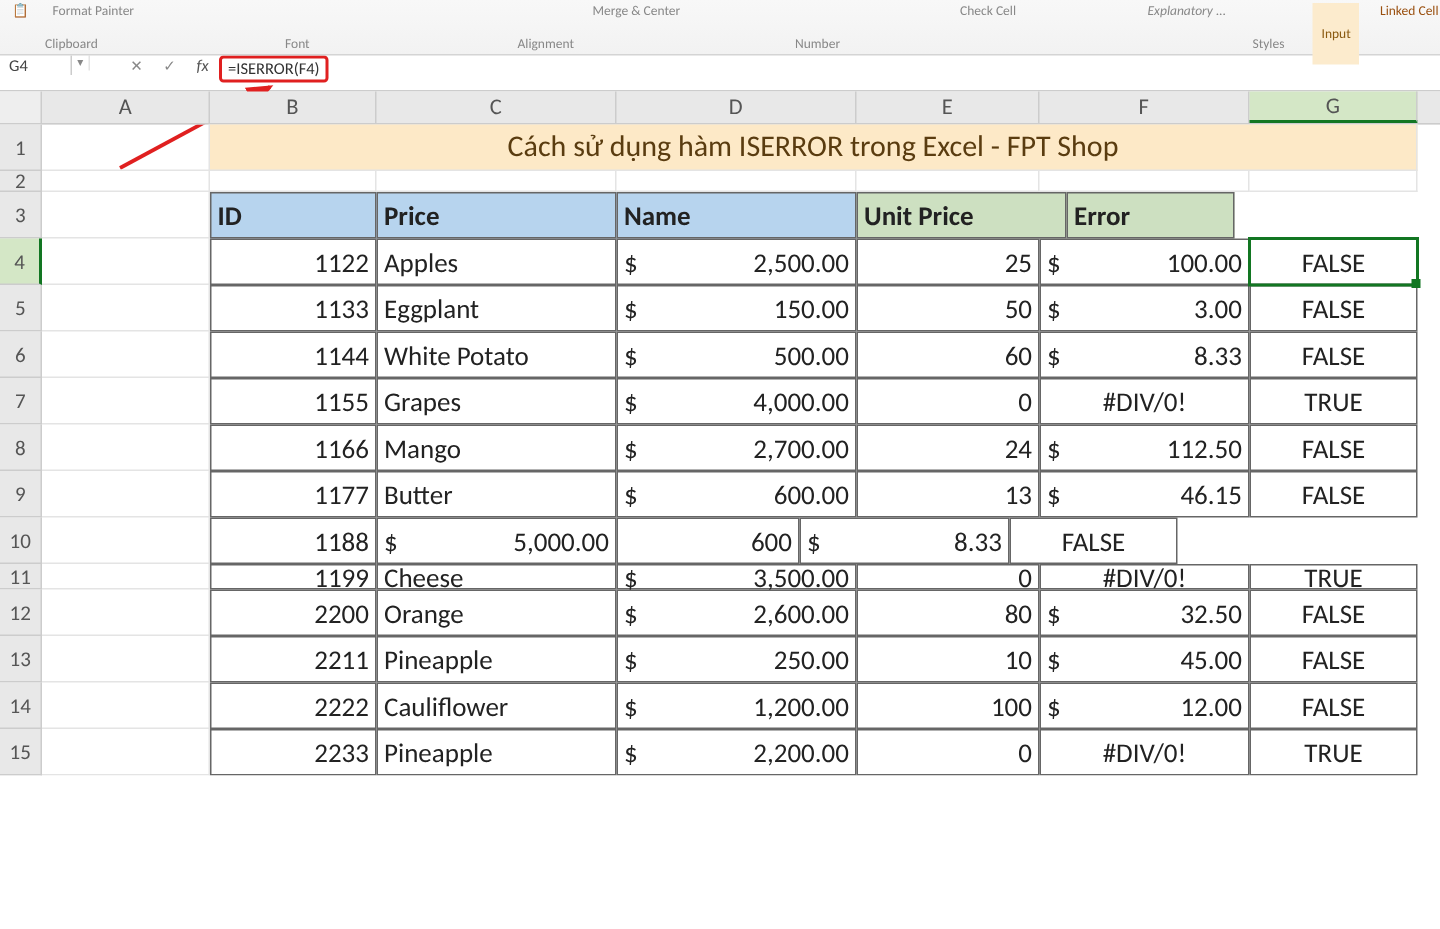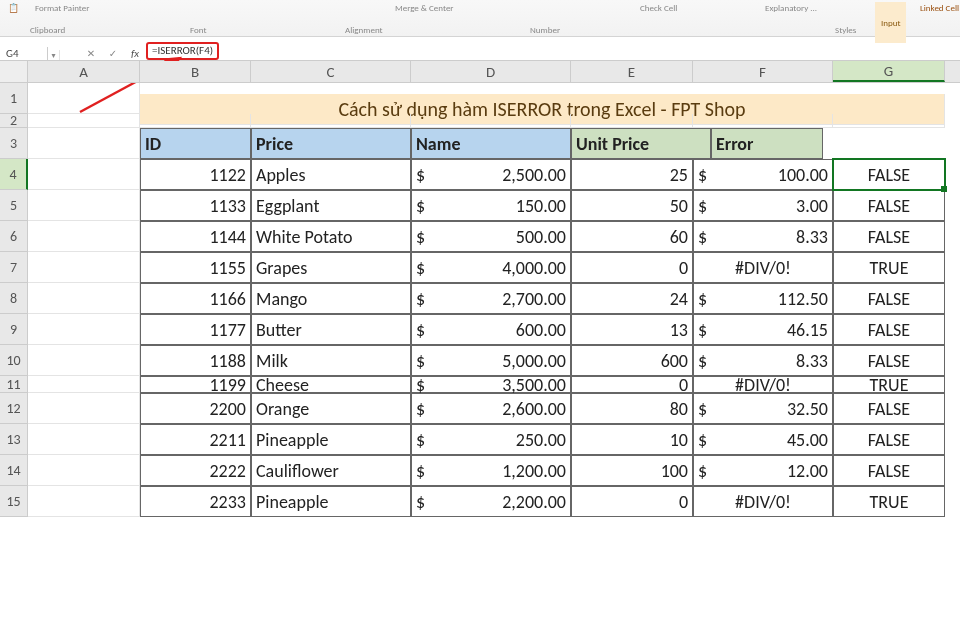--- a/index.html
+++ b/index.html
@@ -4,21 +4,21 @@
 <style>
 * { margin: 0; padding: 0; box-sizing: border-box; font-family: Calibri, Arial, sans-serif; }
 body { background: #fff; font-size: 14px; color: #222; overflow: hidden; }
 
 
 .ribbon { height: 37px; background: linear-gradient(#f8f8f8,#f2f2f2); border-bottom: 1px solid #d4d4d4; position: relative; }
 .rib-item { position: absolute; font-size: 9px; color: #888; top: 2px; }
 .rib-label { position: absolute; font-size: 9px; color: #888; bottom: 1px; }
 
 
-.formula-bar { height: 24px; display: flex; align-items: flex-end; border-bottom: 1px solid #ccc; background: #fff; }
+.formula-bar { height: 24px; display: flex; align-items: flex-start; border-bottom: 1px solid #ccc; background: #fff; }
 .name-box { width: 48px; border-right: 1px solid #ccc; padding: 0 6px; font-size: 11px; color: #444; }
 .fb-dd { width: 12px; text-align: center; font-size: 8px; color: #888; border-right: 1px solid #e4e4e4; }
 .fb-btn { width: 22px; text-align: center; font-size: 10px; color: #888; cursor: pointer; }
 .fx { font-style: italic; font-size: 11px; color: #555; width: 22px; text-align: center; }
 .formula-text { font-size: 11px; color: #333; padding: 0 4px; border: 2px solid #e02020; border-radius: 3px; line-height: 14px; }
 
 
 .arrow-svg { position: absolute; left: 70px; top: 52px; pointer-events: none; }
 
 
@@ -51,21 +51,21 @@
 .wD { width: 160px; } .wE { width: 122px; } .wF { width: 140px; } .wG { width: 112px; }
 </style>
 </head>
 <body>
 
 <div class="ribbon">
   <span class="rib-item" style="left:8px">📋</span>
   <span class="rib-item" style="left:35px">Format Painter</span>
   <span class="rib-item" style="left:395px">Merge &amp; Center</span>
   <span class="rib-item" style="left:640px">Check Cell</span>
-  <span class="rib-item" style="left:765px;">Explanatory ...</span>
+  <span class="rib-item" style="left:765px;font-style:italic">Explanatory ...</span>
   <span class="rib-item" style="left:875px;background:#fcebcd;padding:15px 6px;color:#8a5a10">Input</span>
   <span class="rib-item" style="left:920px;color:#9a5010">Linked Cell</span>
 
   <span class="rib-label" style="left:30px">Clipboard</span>
   <span class="rib-label" style="left:190px">Font</span>
   <span class="rib-label" style="left:345px">Alignment</span>
   <span class="rib-label" style="left:530px">Number</span>
   <span class="rib-label" style="left:835px">Styles</span>
 </div>
 
@@ -96,21 +96,21 @@
       <div class="col-h wC">C</div>
       <div class="col-h wD">D</div>
       <div class="col-h wE">E</div>
       <div class="col-h wF">F</div>
       <div class="col-h wG active">G</div>
     </div>
   <div id="rows">
       <div class="row" style="height: 31px;">
         <div class="row-h">1</div>
         <div class="cell wA "></div>
-        <div class="cell title-band" style="width: 805px; margin-top: 11px;">Cách sử dụng hàm ISERROR trong Excel - FPT Shop</div>
+        <div class="cell title-band" style="width: 805px;">Cách sử dụng hàm ISERROR trong Excel - FPT Shop</div>
       </div>
       <div class="row" style="height: 14px;">
         <div class="row-h">2</div>
         <div class="cell wA "></div>
         <div class="cell wB "></div>
         <div class="cell wC "></div>
         <div class="cell wD "></div>
         <div class="cell wE "></div>
         <div class="cell wF "></div>
         <div class="cell wG "></div>
@@ -236,21 +236,20 @@
             <span>$</span>
             <span>46.15</span>
           </div>
         </div>
         <div class="cell wG tbl-cell ctr">FALSE</div>
       </div>
       <div class="row" style="height: 31px;">
         <div class="row-h">10</div>
         <div class="cell wA "></div>
         <div class="cell wB tbl-cell num">1188</div>
-        <div class="cell wC tbl-cell">Milk</div>
         <div class="cell wD tbl-cell curr">
           <div style="display: flex; justify-content: space-between; width: 100%;">
             <span>$</span>
             <span>5,000.00</span>
           </div>
         </div>
         <div class="cell wE tbl-cell num">600</div>
         <div class="cell wF tbl-cell curr">
           <div style="display: flex; justify-content: space-between; width: 100%;">
             <span>$</span>

